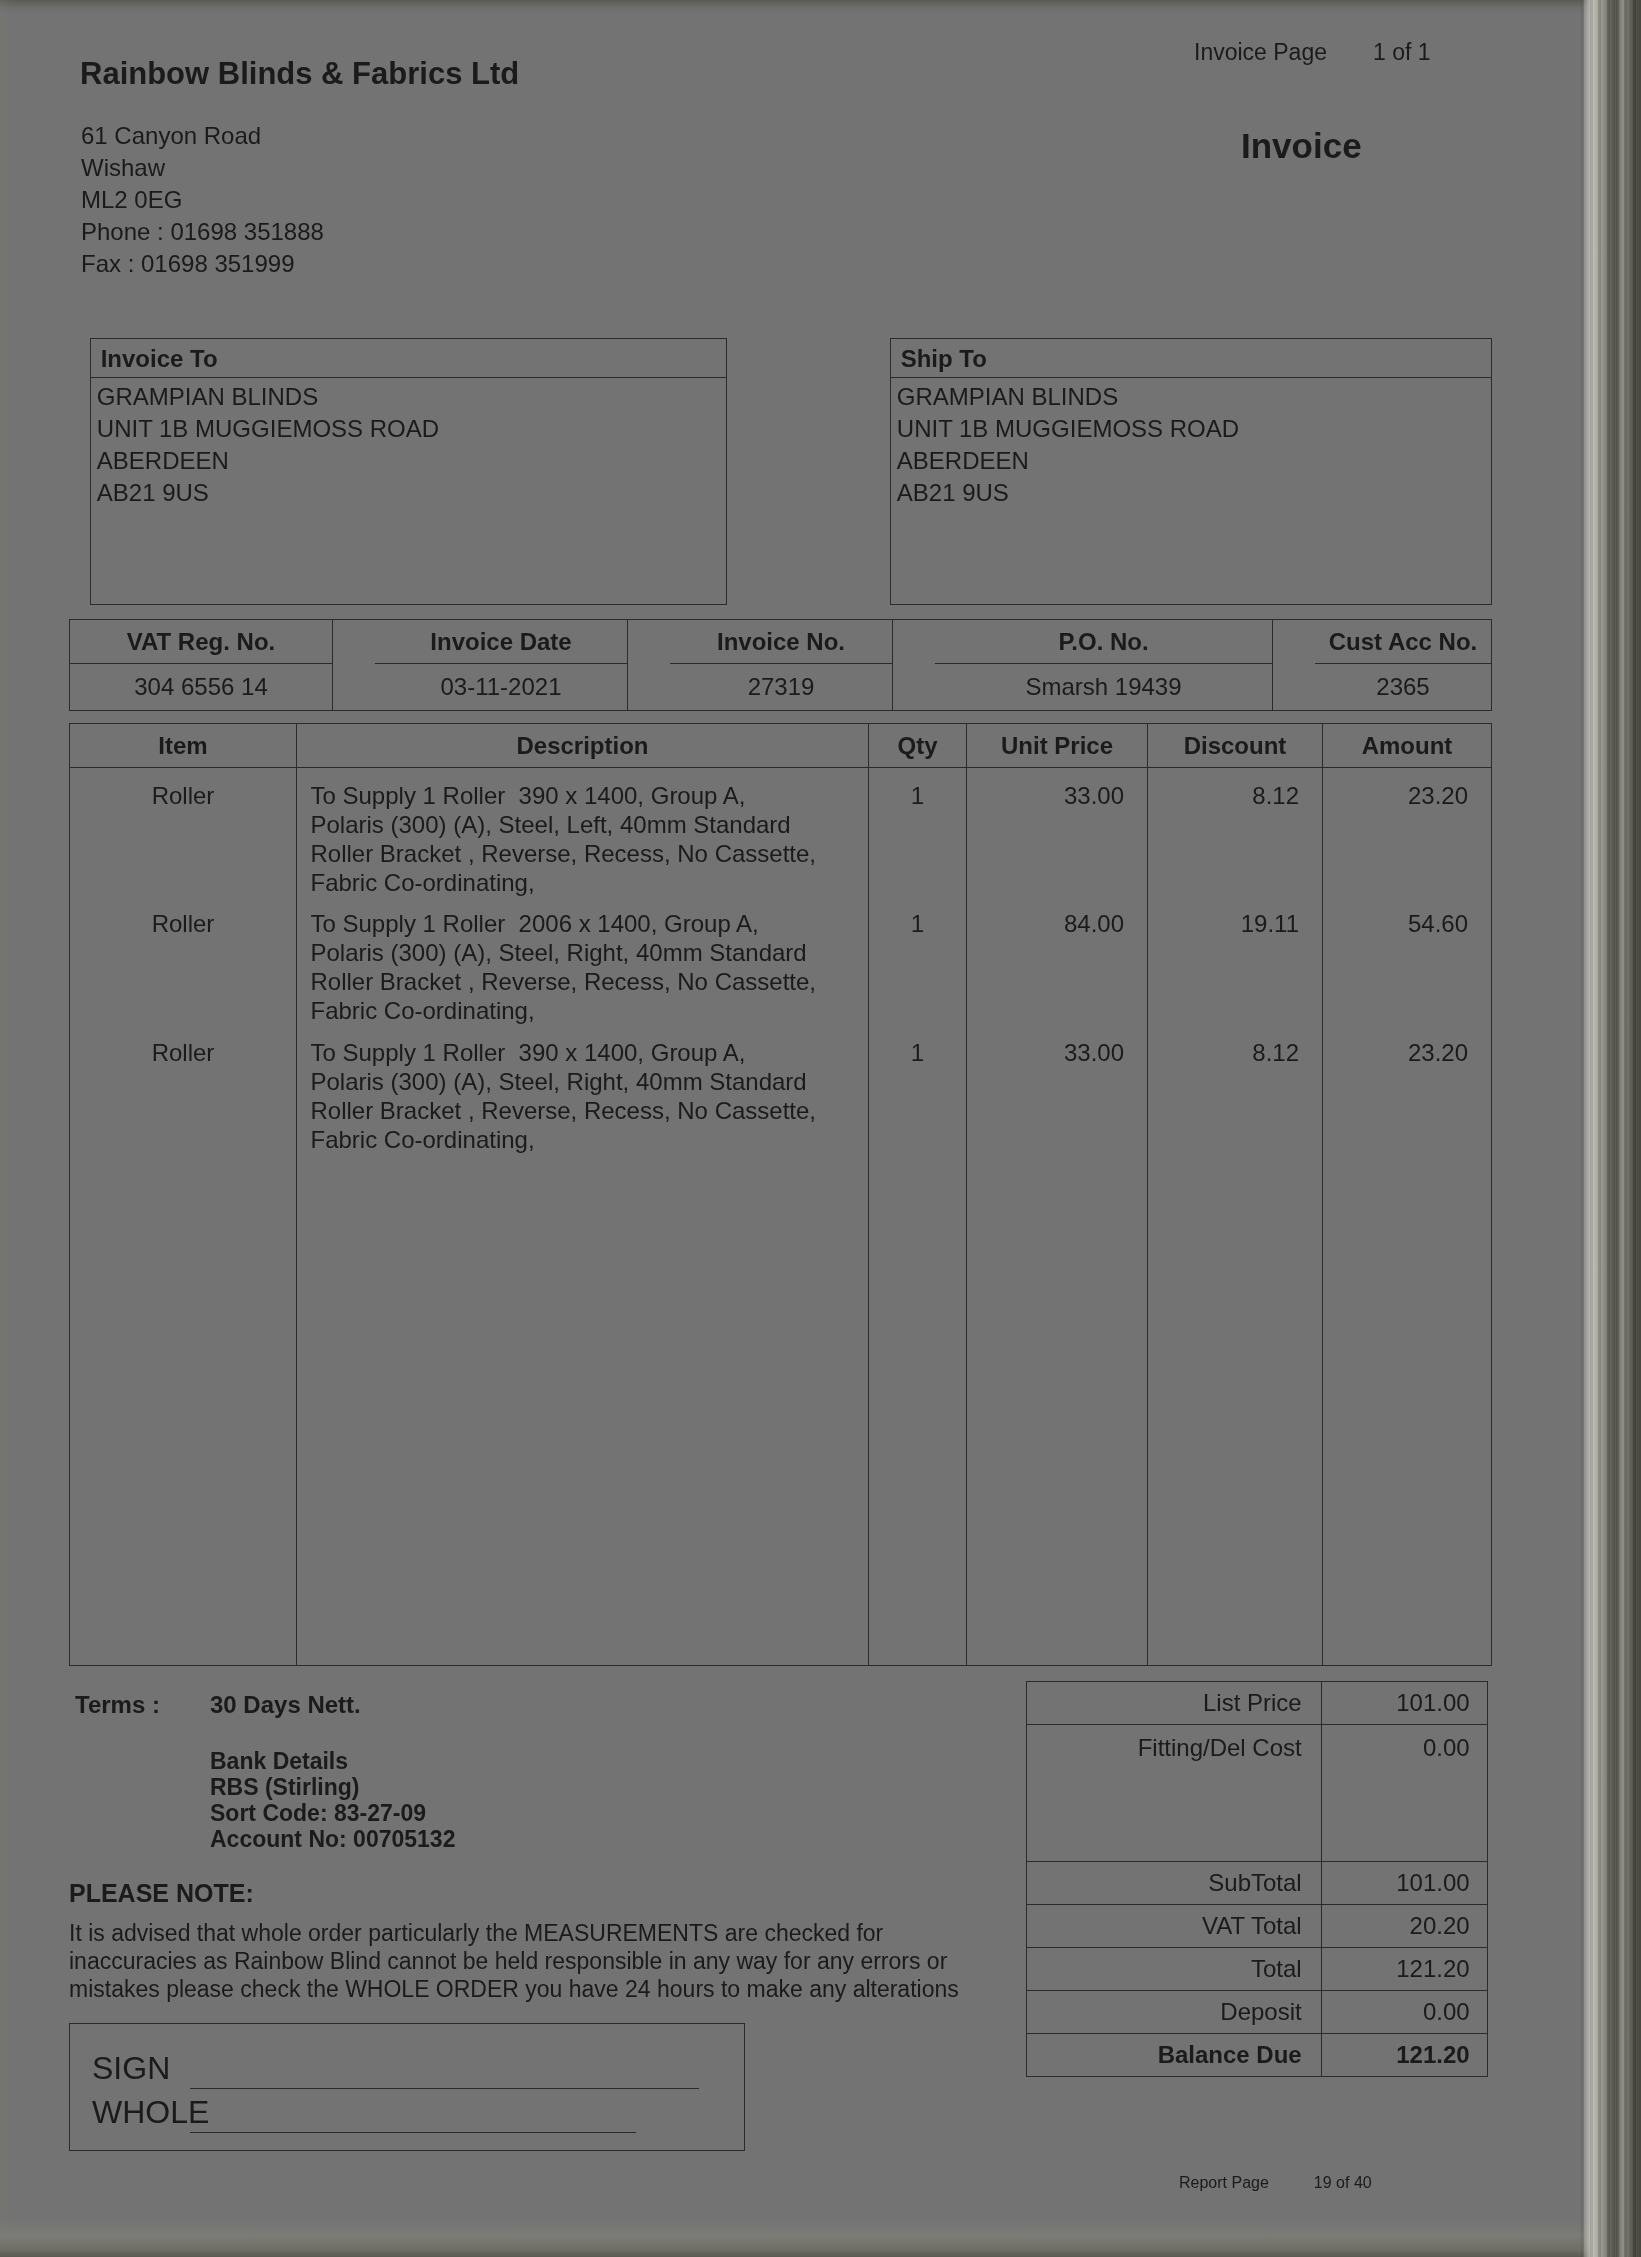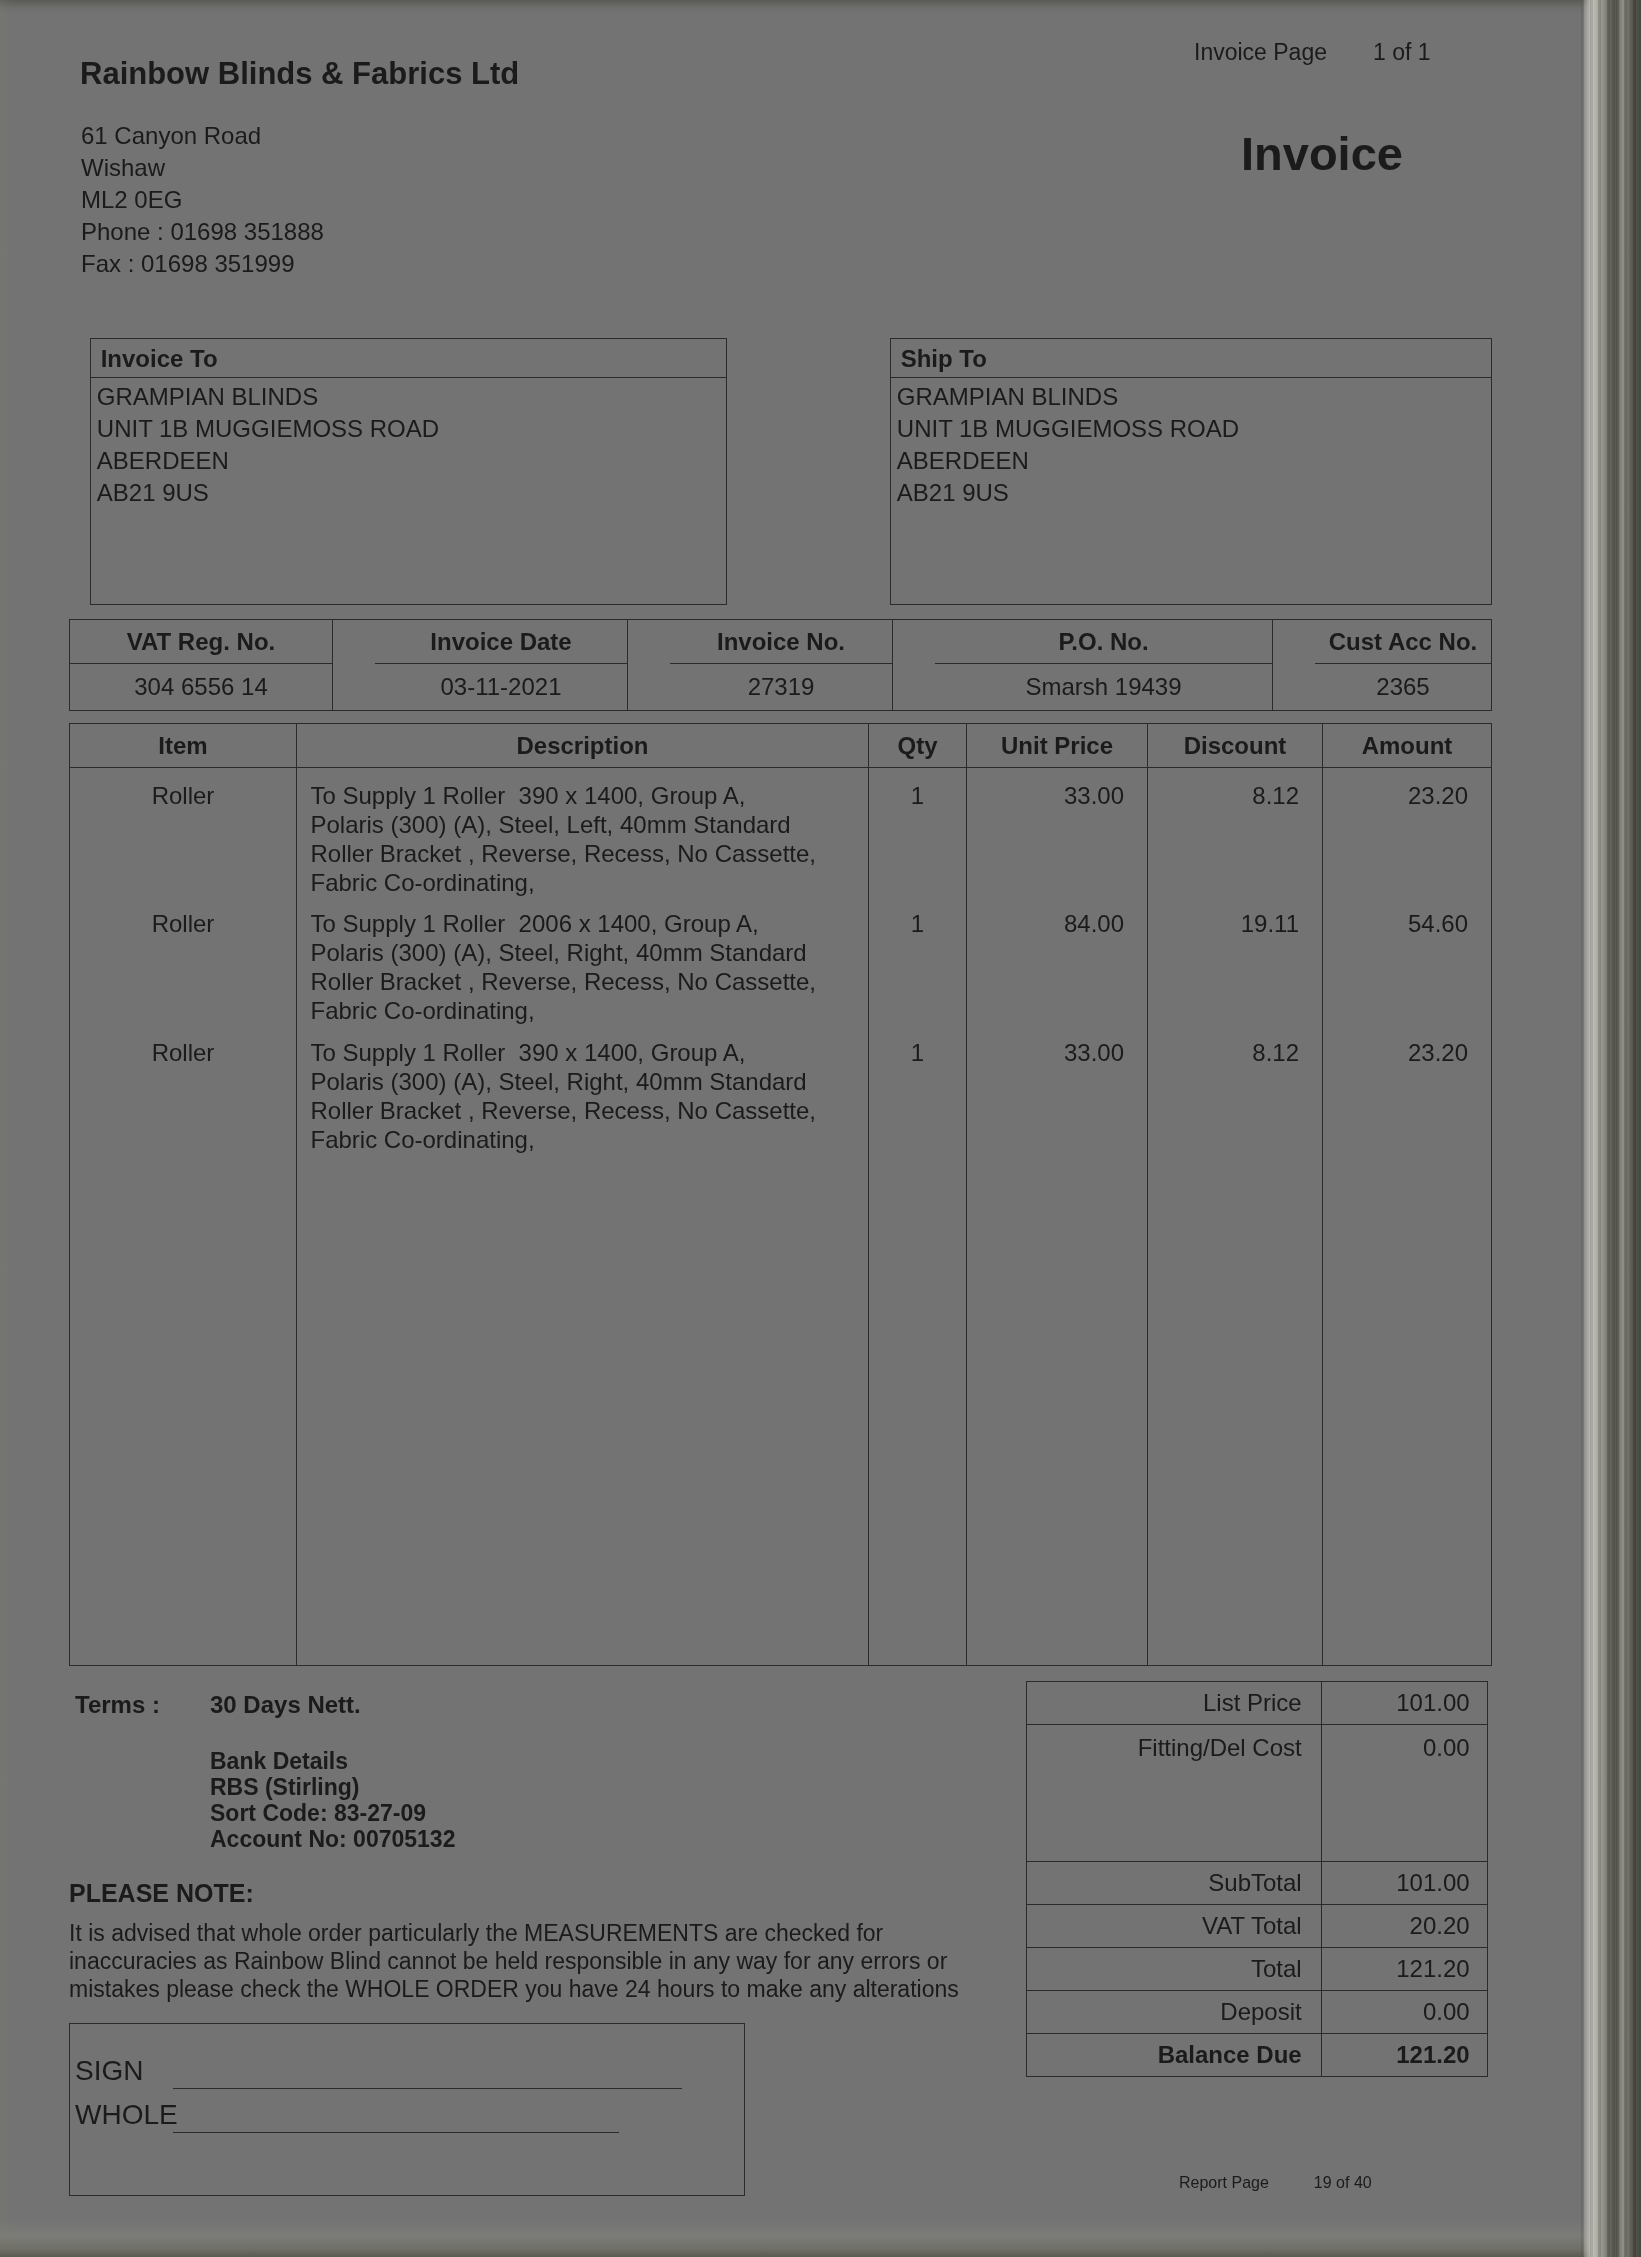--- a/index.html
+++ b/index.html
@@ -8,21 +8,21 @@
     position:relative; width:1641px; height:2257px;
     background:#737373; color:#1b1b1b;
     font-family:"Liberation Sans", sans-serif;
     overflow:hidden;
   }
 
   
   .company { position:absolute; left:80px; top:56px; font-size:31px; font-weight:bold; }
   .company-address { position:absolute; left:81px; top:120px; font-size:24px; line-height:32px; white-space:pre-line; }
   .page-indicator { position:absolute; left:1194px; top:39px; font-size:23px; display:flex; gap:46px; }
-  .doc-title { position:absolute; left:1241px; top:126px; font-size:47px; font-weight:bold; }
+  .doc-title { position:absolute; left:1241px; top:126px; font-size:35px; font-weight:bold; }
 
   
   .addr-box { position:absolute; top:338px; border:1.9px solid #2b2b28; }
   .invoice-to { left:90px; width:637px; height:267px; }
   .ship-to { left:890px; width:602px; height:267px; }
   .addr-label { font-weight:bold; font-size:24px; padding:5.8px 0 3.9px 9.7px; border-bottom:1.9px solid #2b2b28; }
   .addr-body { font-size:24px; line-height:32px; padding:2.9px 0 0 5.8px; white-space:pre-line; }
 
   
   .meta-table { position:absolute; left:69px; top:619px; width:1423px; border:1.9px solid #2b2b28; }
@@ -48,21 +48,21 @@
   .items-filler > div:last-child { border-right:none; }
 
   
   .terms-label { position:absolute; left:75px; top:1691px; font-size:24px; font-weight:bold; }
   .terms-value { position:absolute; left:210px; top:1691px; font-size:24px; font-weight:bold; }
   .bank { position:absolute; left:210px; top:1748px; font-size:23px; font-weight:bold; line-height:26px; white-space:pre-line; }
   .note-title { position:absolute; left:69px; top:1879px; font-size:25px; font-weight:bold; }
   .note-body { position:absolute; left:69px; top:1919px; font-size:23px; line-height:28px; white-space:pre-line; }
 
   
-  .sign-box { position:absolute; left:69px; top:2023px; width:676px; height:173px; border:1.9px solid #2b2b28; padding:21px 0 0 5px; font-size:28px; }
+  .sign-box { position:absolute; left:69px; top:2023px; width:676px; height:128px; border:1.9px solid #2b2b28; padding:21px 0 0 22px; font-size:32px; }
   .sign-row { display:flex; align-items:flex-end; height:44px; }
   .sign-row .lbl { width:98px; padding-bottom:1.9px; }
   .sign-line { border-bottom:1.9px solid #2b2b28; height:29px; }
   .line-sign { width:509px; }
   .line-print { width:446px; }
 
   
   .totals { position:absolute; left:1026px; top:1681px; width:462px; border:1.9px solid #2b2b28; }
   .totals-row { display:grid; grid-template-columns:295px 1fr; border-bottom:1.9px solid #2b2b28; }
   .totals-row:last-child { border-bottom:none; }

